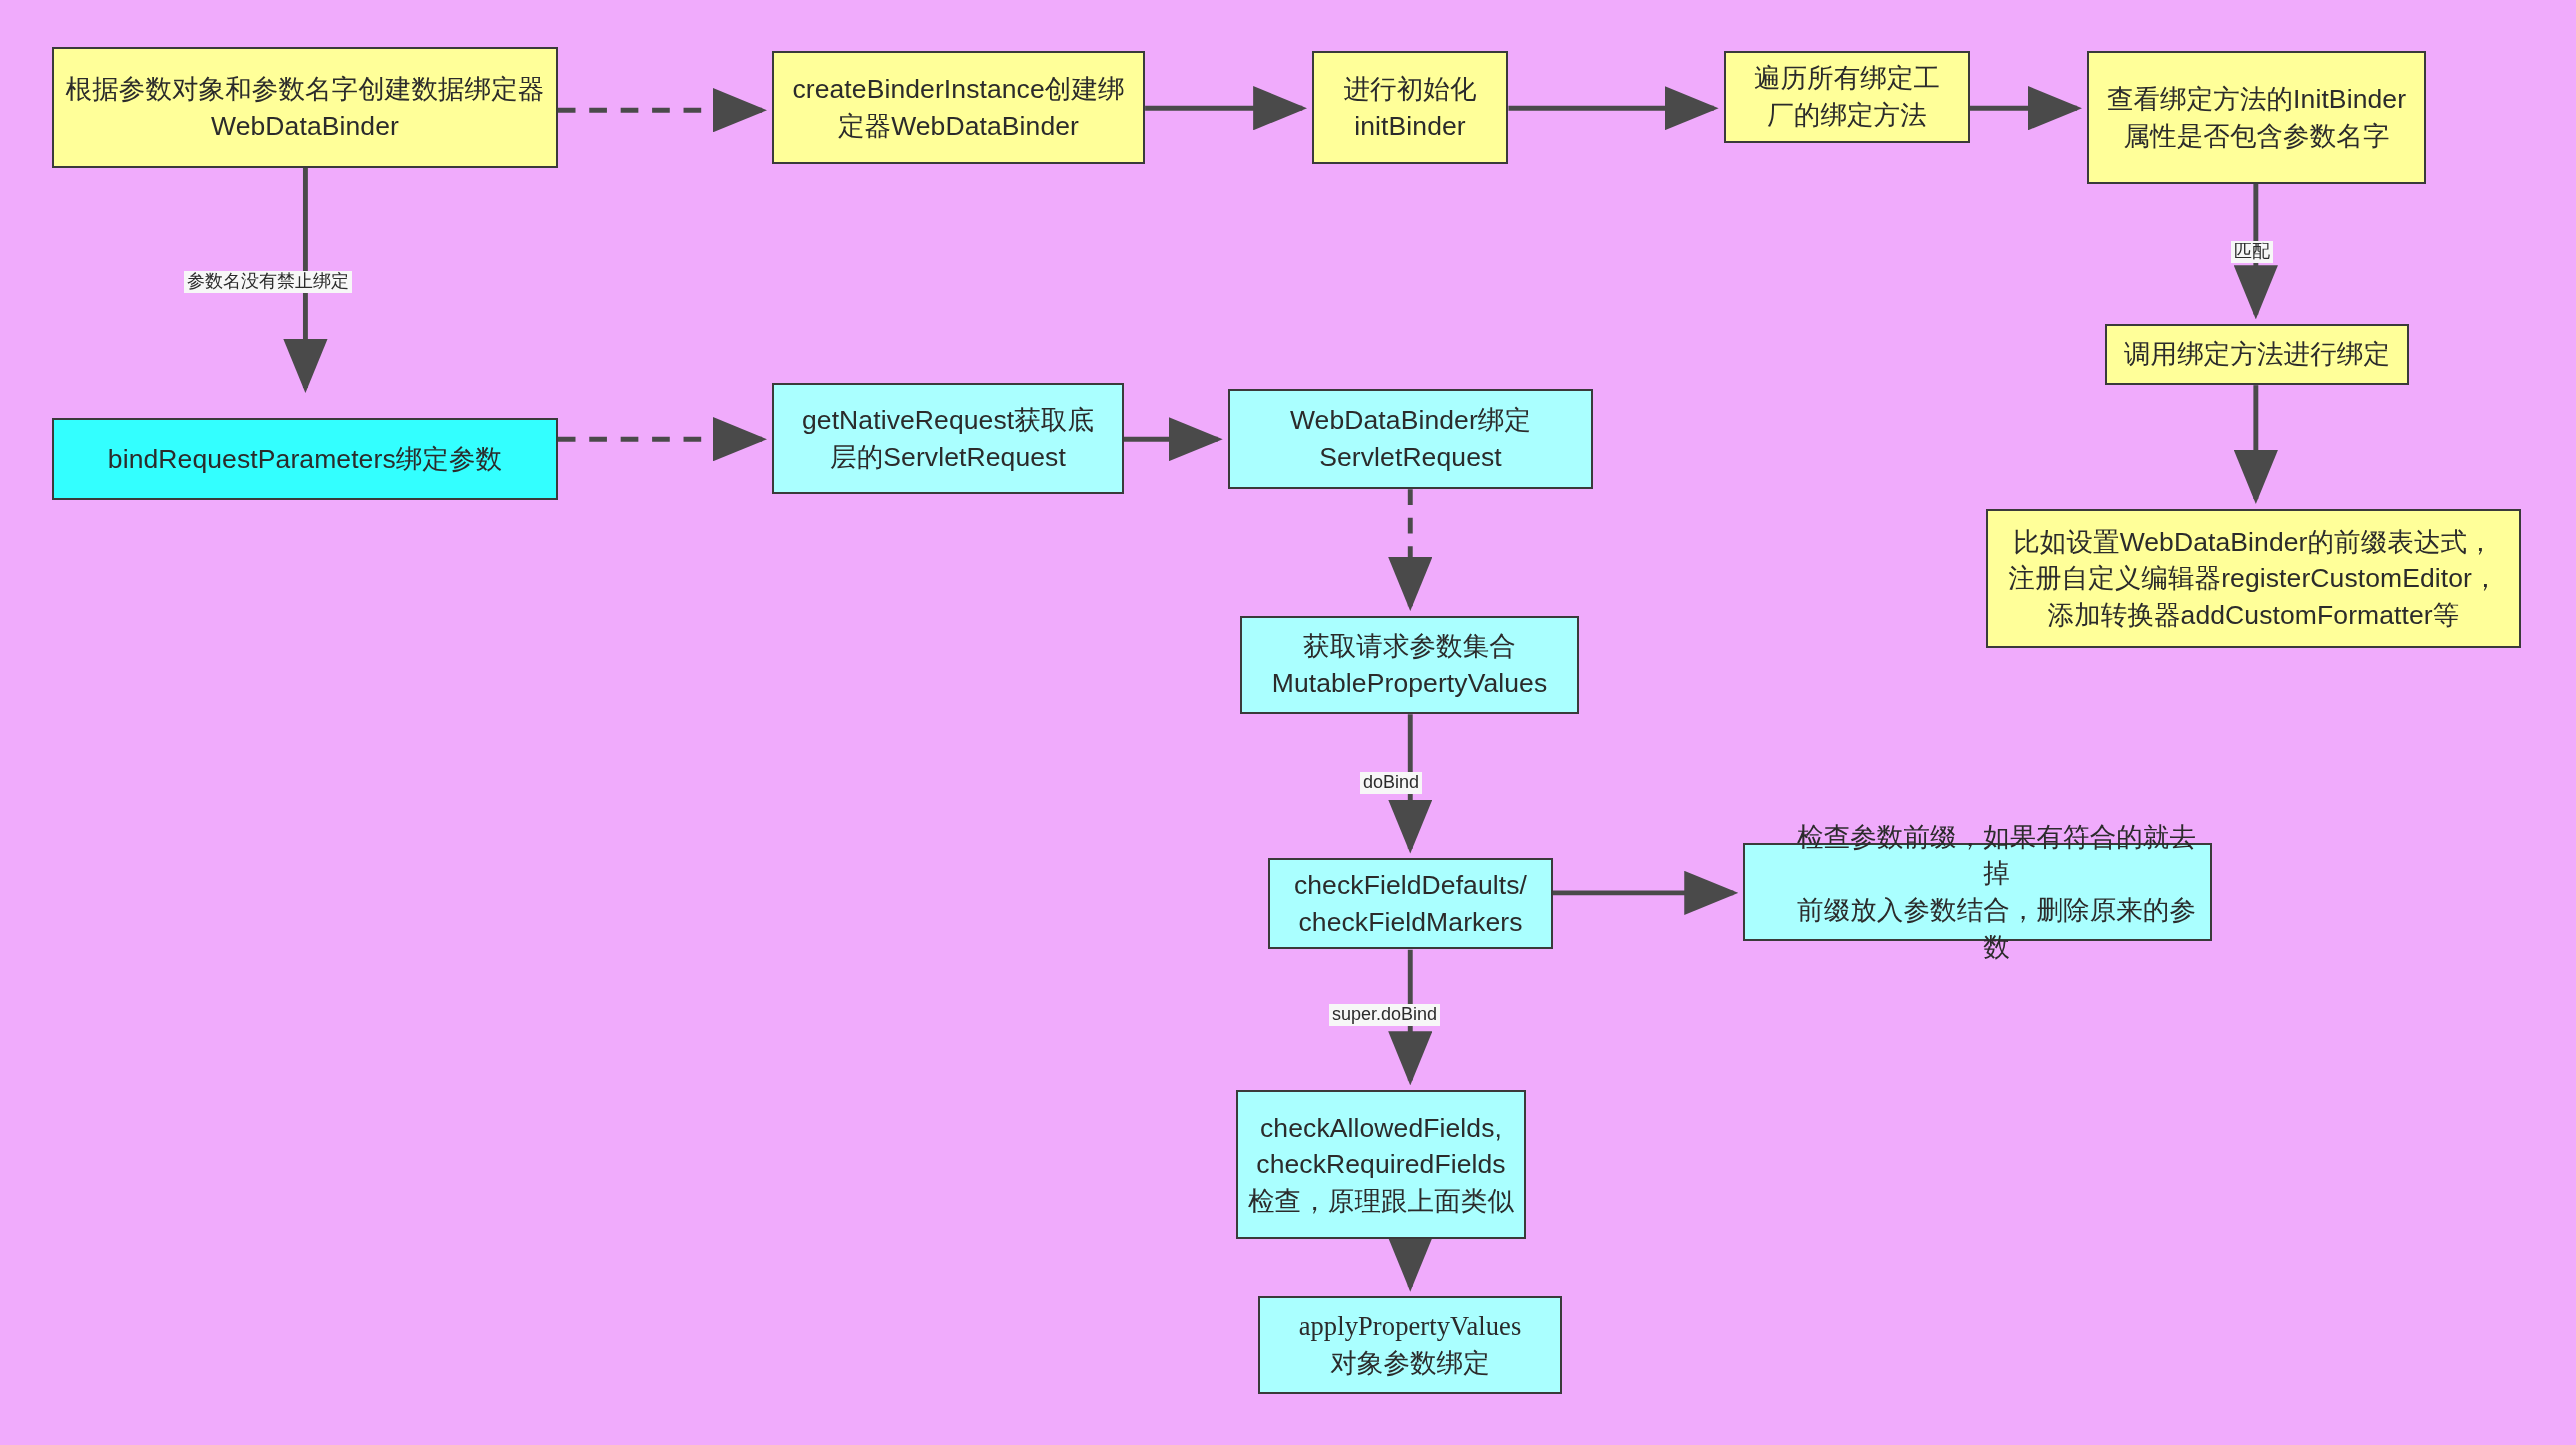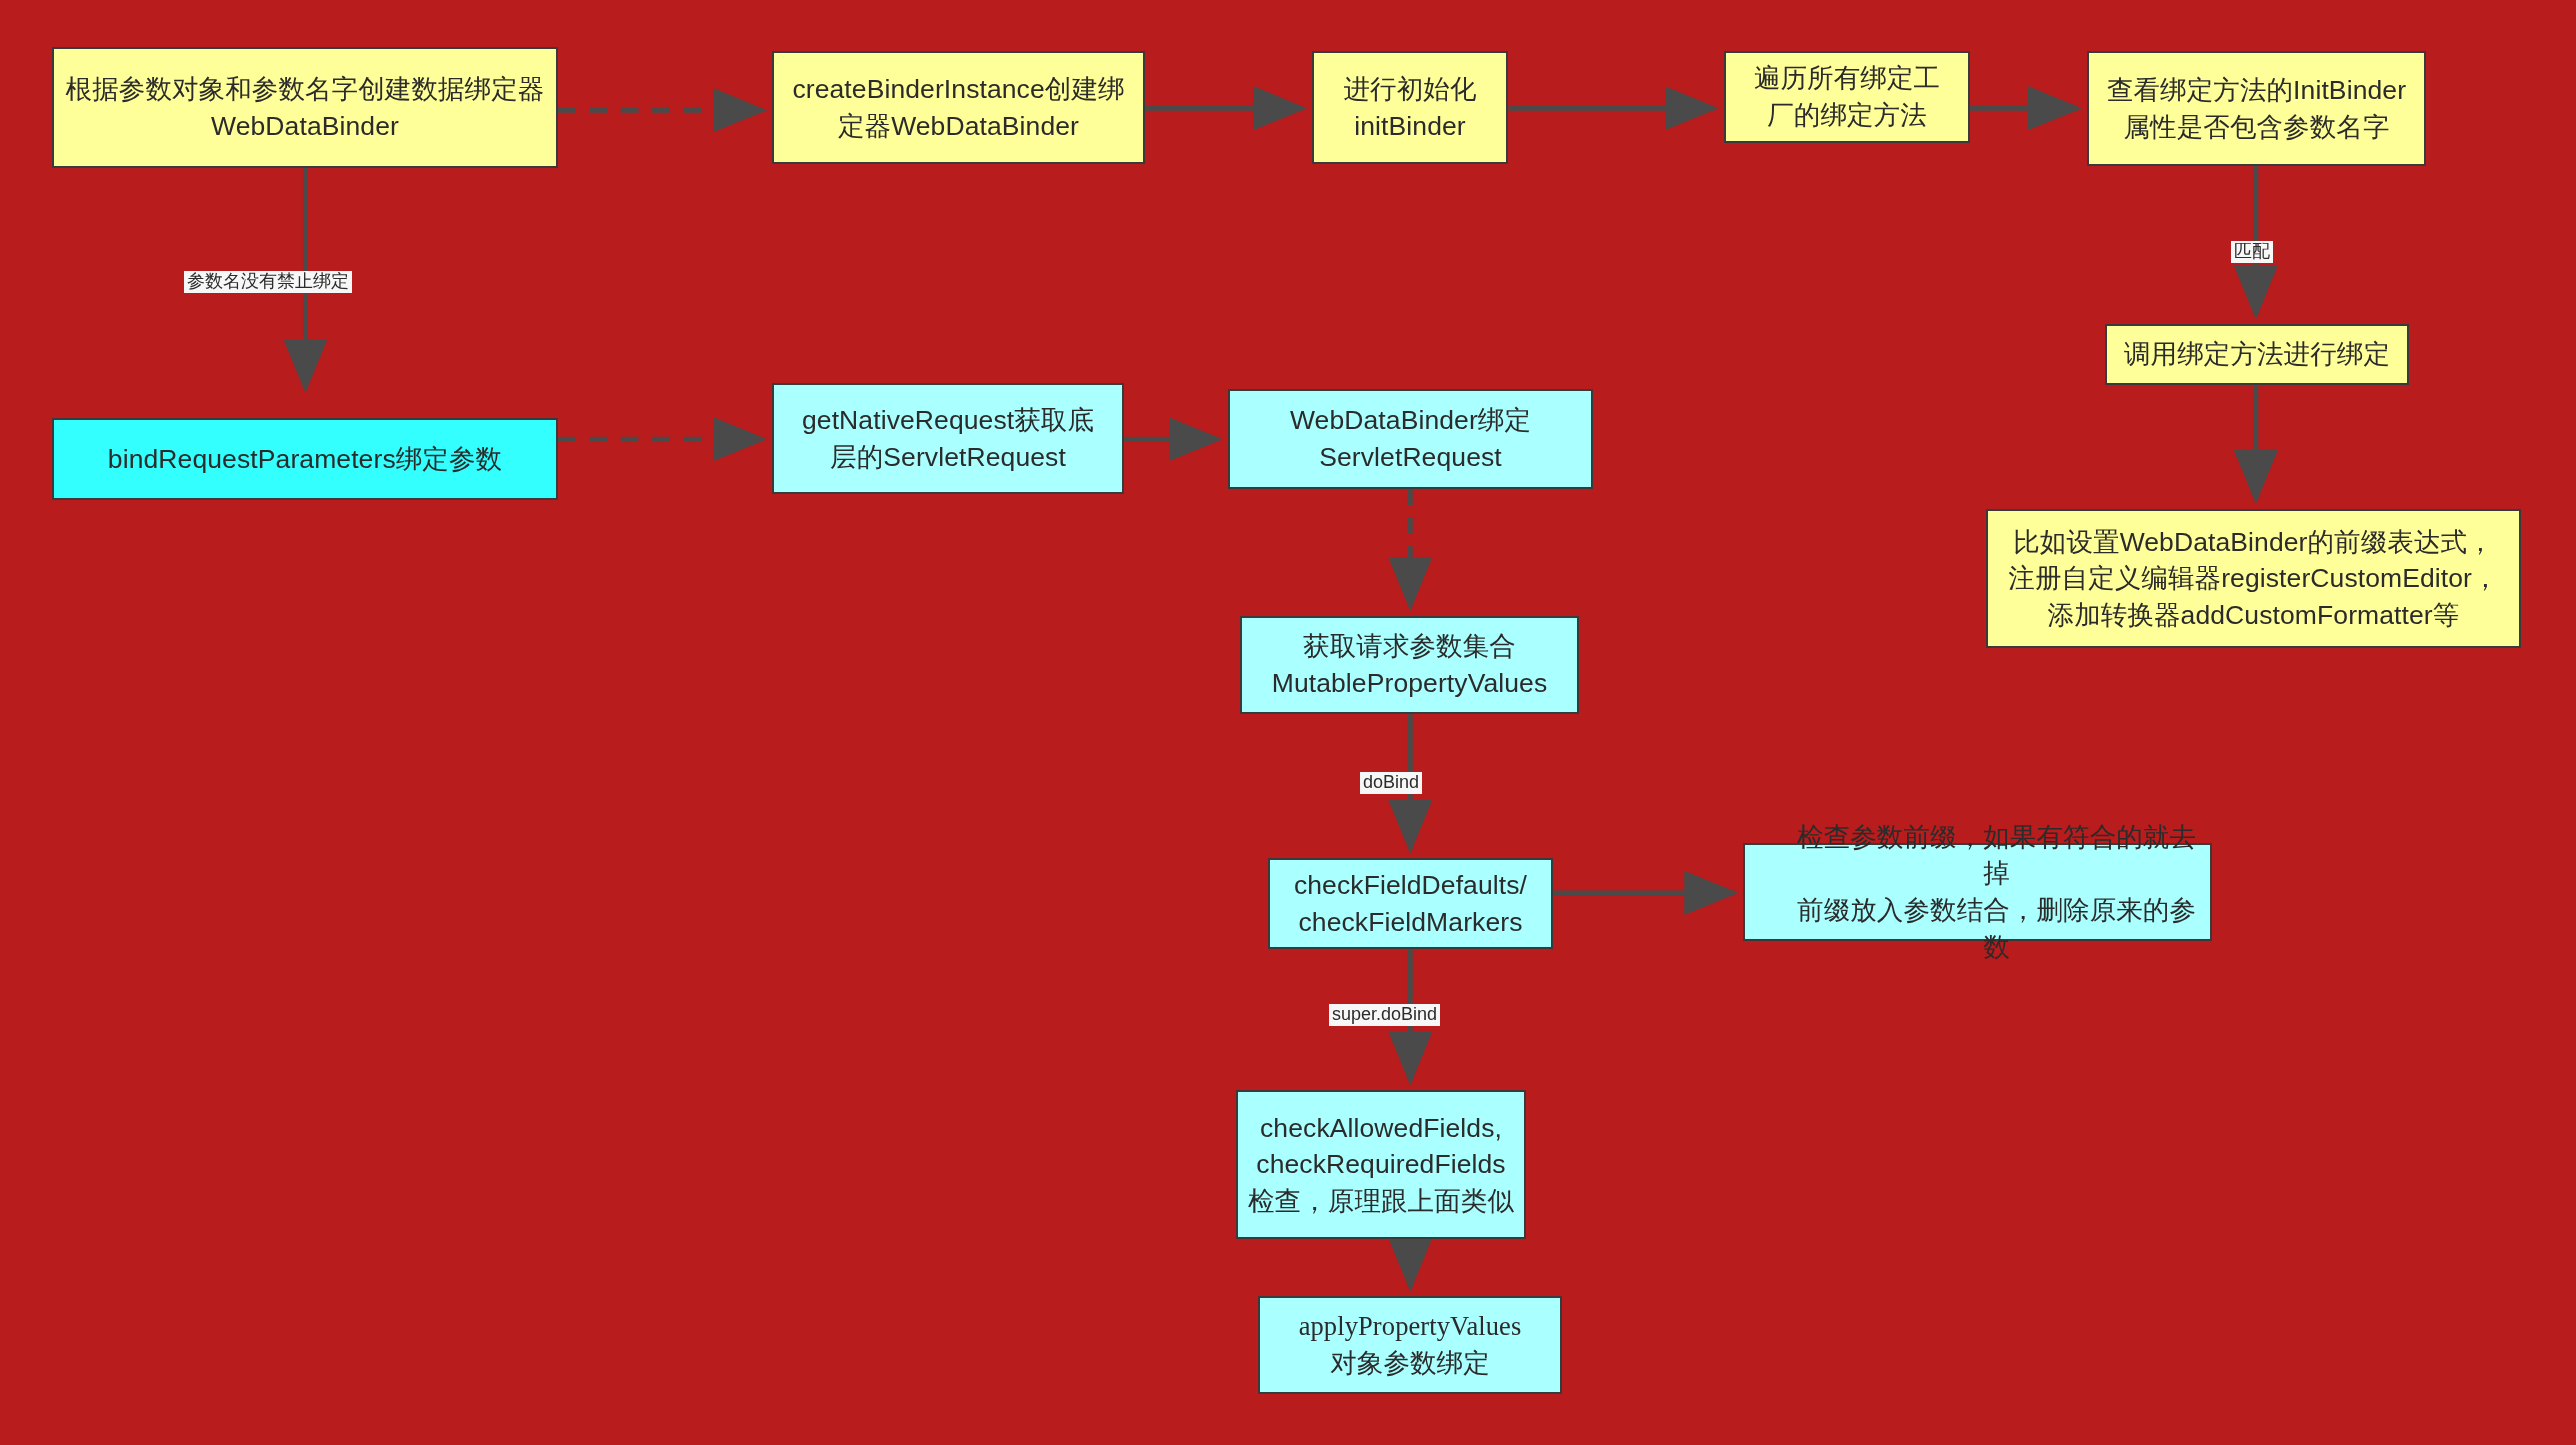--- a/index.html
+++ b/index.html
@@ -8,21 +8,21 @@
     padding: 0;
     background: #000000;
   }
   body {
     font-family: "Liberation Sans", "DejaVu Sans", sans-serif;
   }
   #canvas {
     position: relative;
     width: 2576px;
     height: 1446px;
-    background: #b91c1c;
+    background: #f0abfc;
     overflow: hidden;
   }
   #edge-layer {
     position: absolute;
     left: 0;
     top: 0;
     width: 2576px;
     height: 1446px;
     pointer-events: none;
   }
@@ -110,21 +110,21 @@
   <div class="node yellow" style="left:1312px; top:51px; width:196px; height:113px;">
     <span>进行初始化
 initBinder</span>
   </div>
 
   <div class="node yellow" style="left:1724px; top:51px; width:246px; height:92px;">
     <span>遍历所有绑定工
 厂的绑定方法</span>
   </div>
 
-  <div class="node yellow" style="left:2087px; top:51px; width:339px; height:115px;">
+  <div class="node yellow" style="left:2087px; top:51px; width:339px; height:133px;">
     <span>查看绑定方法的InitBinder
 属性是否包含参数名字</span>
   </div>
 
   <div class="node yellow" style="left:2105px; top:324px; width:304px; height:61px;">
     <span>调用绑定方法进行绑定</span>
   </div>
 
   <div class="node yellow" style="left:1986px; top:509px; width:535px; height:139px;">
     <span>比如设置WebDataBinder的前缀表达式，

